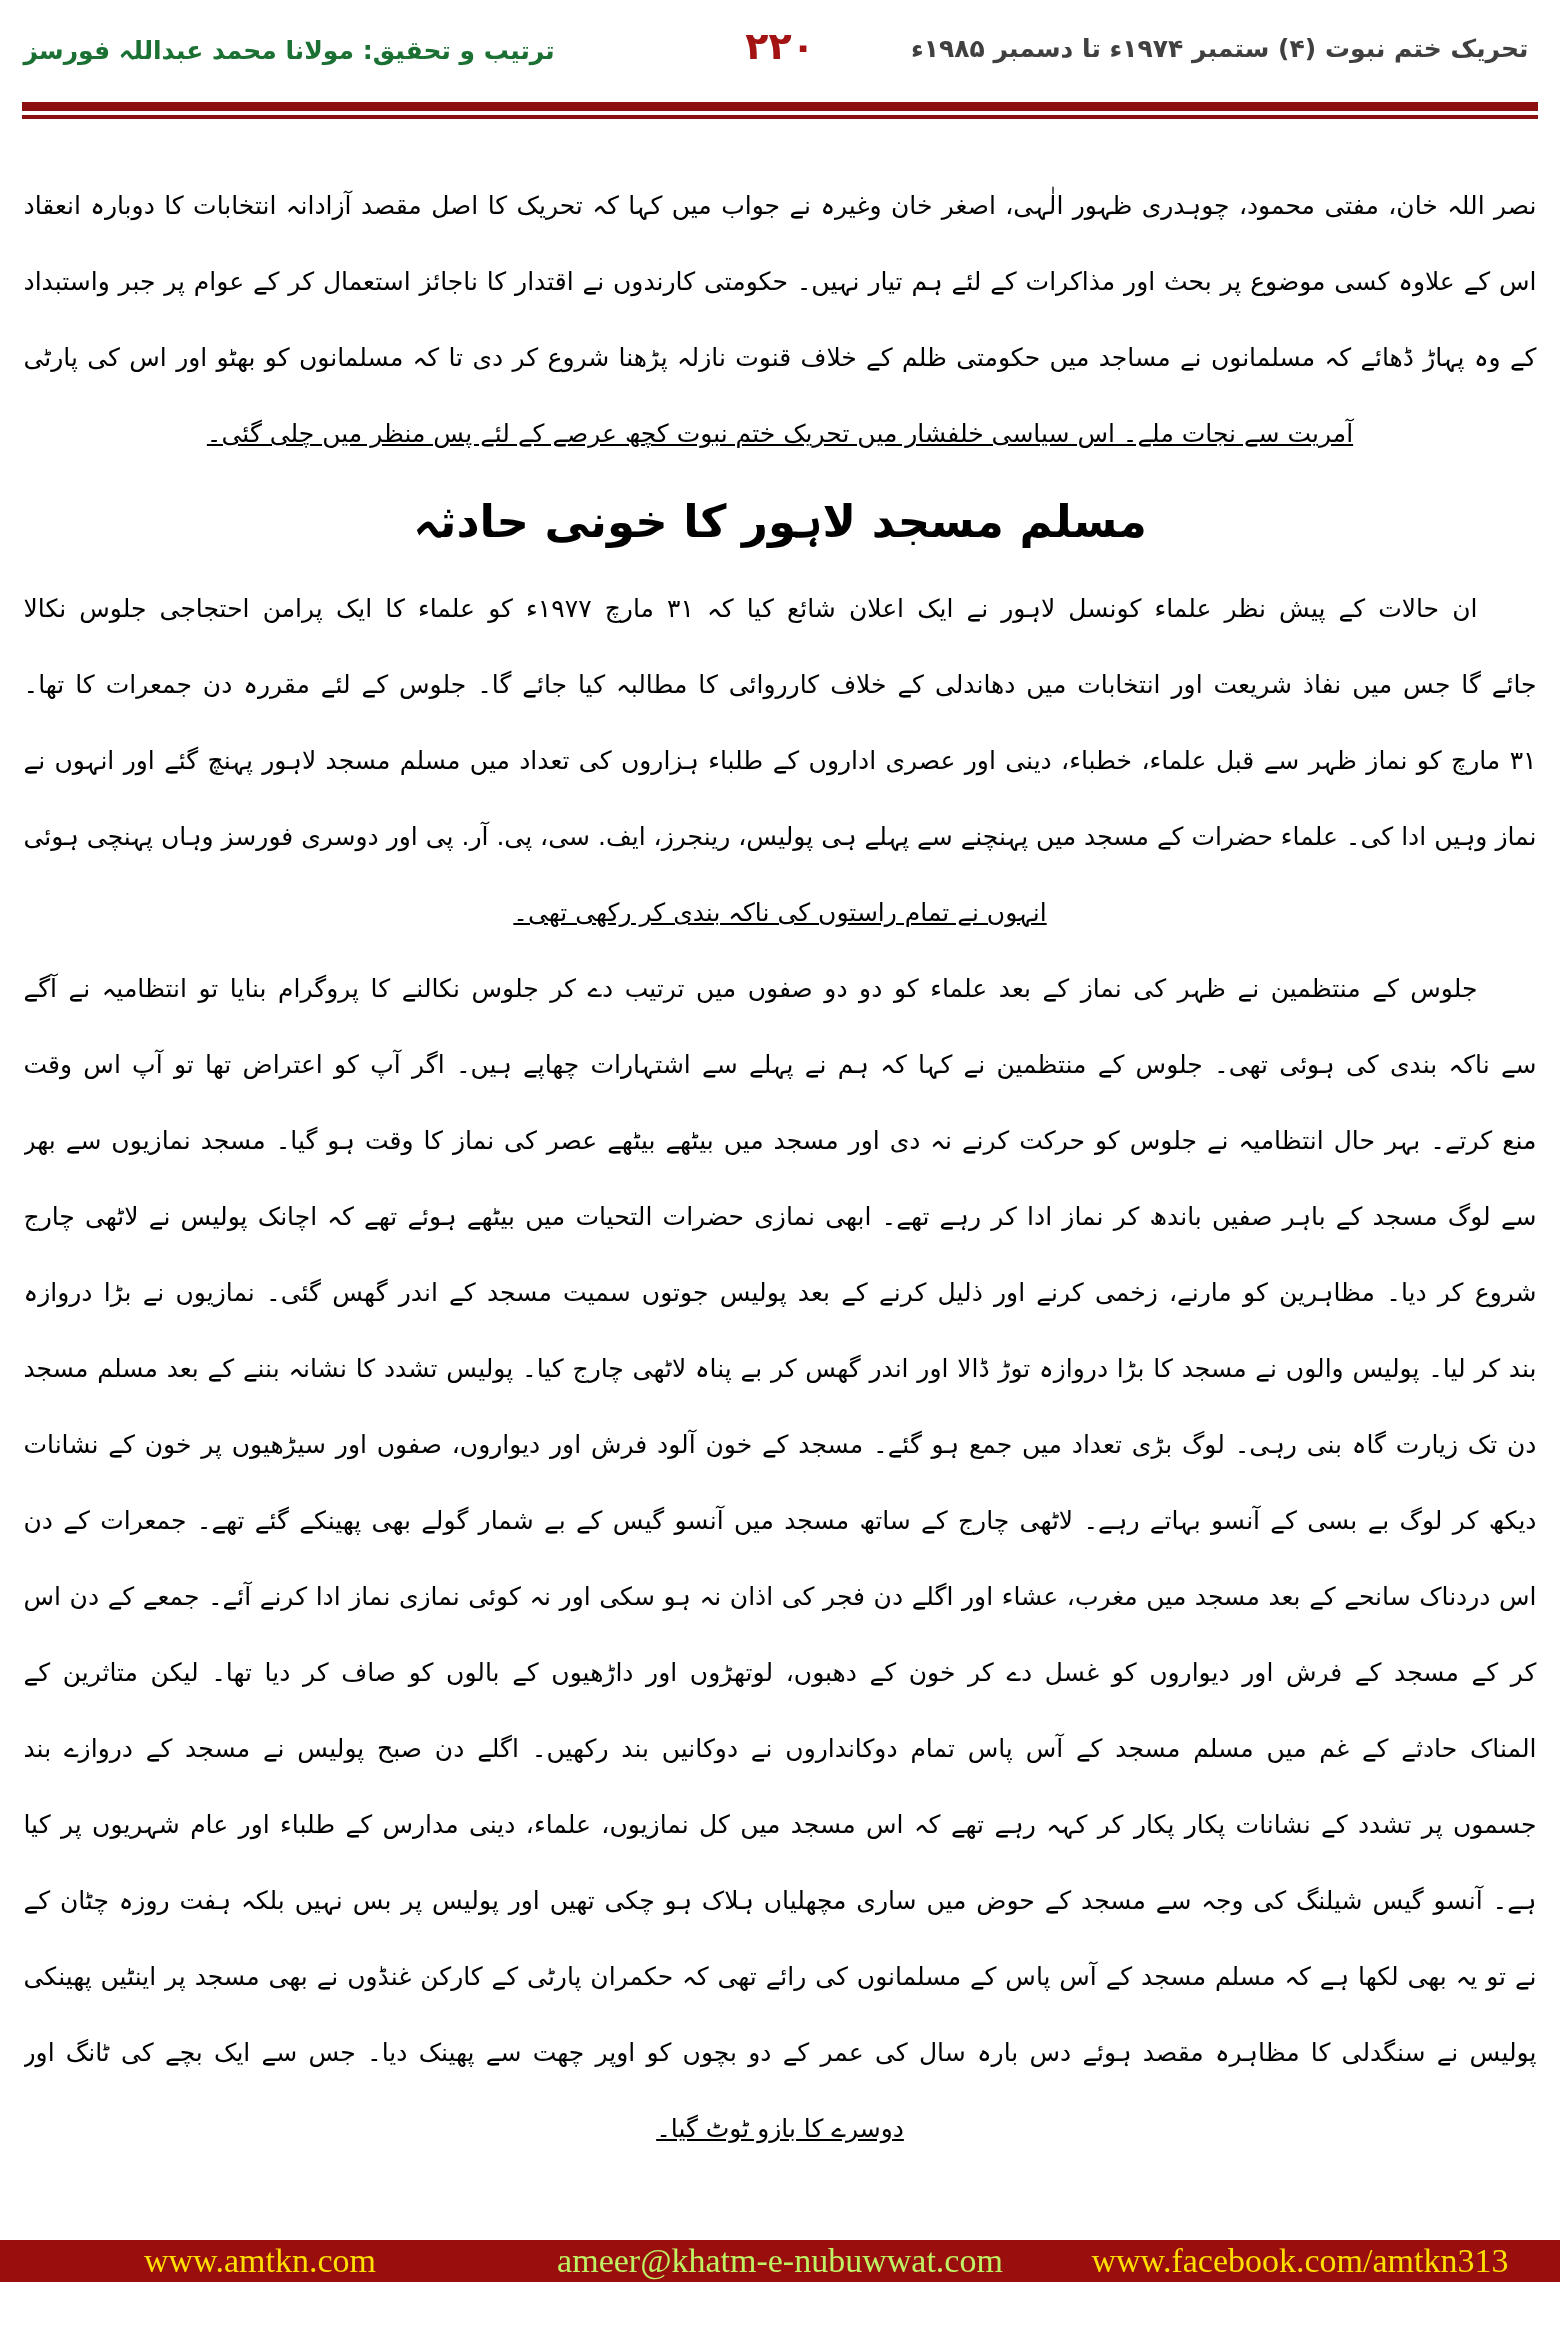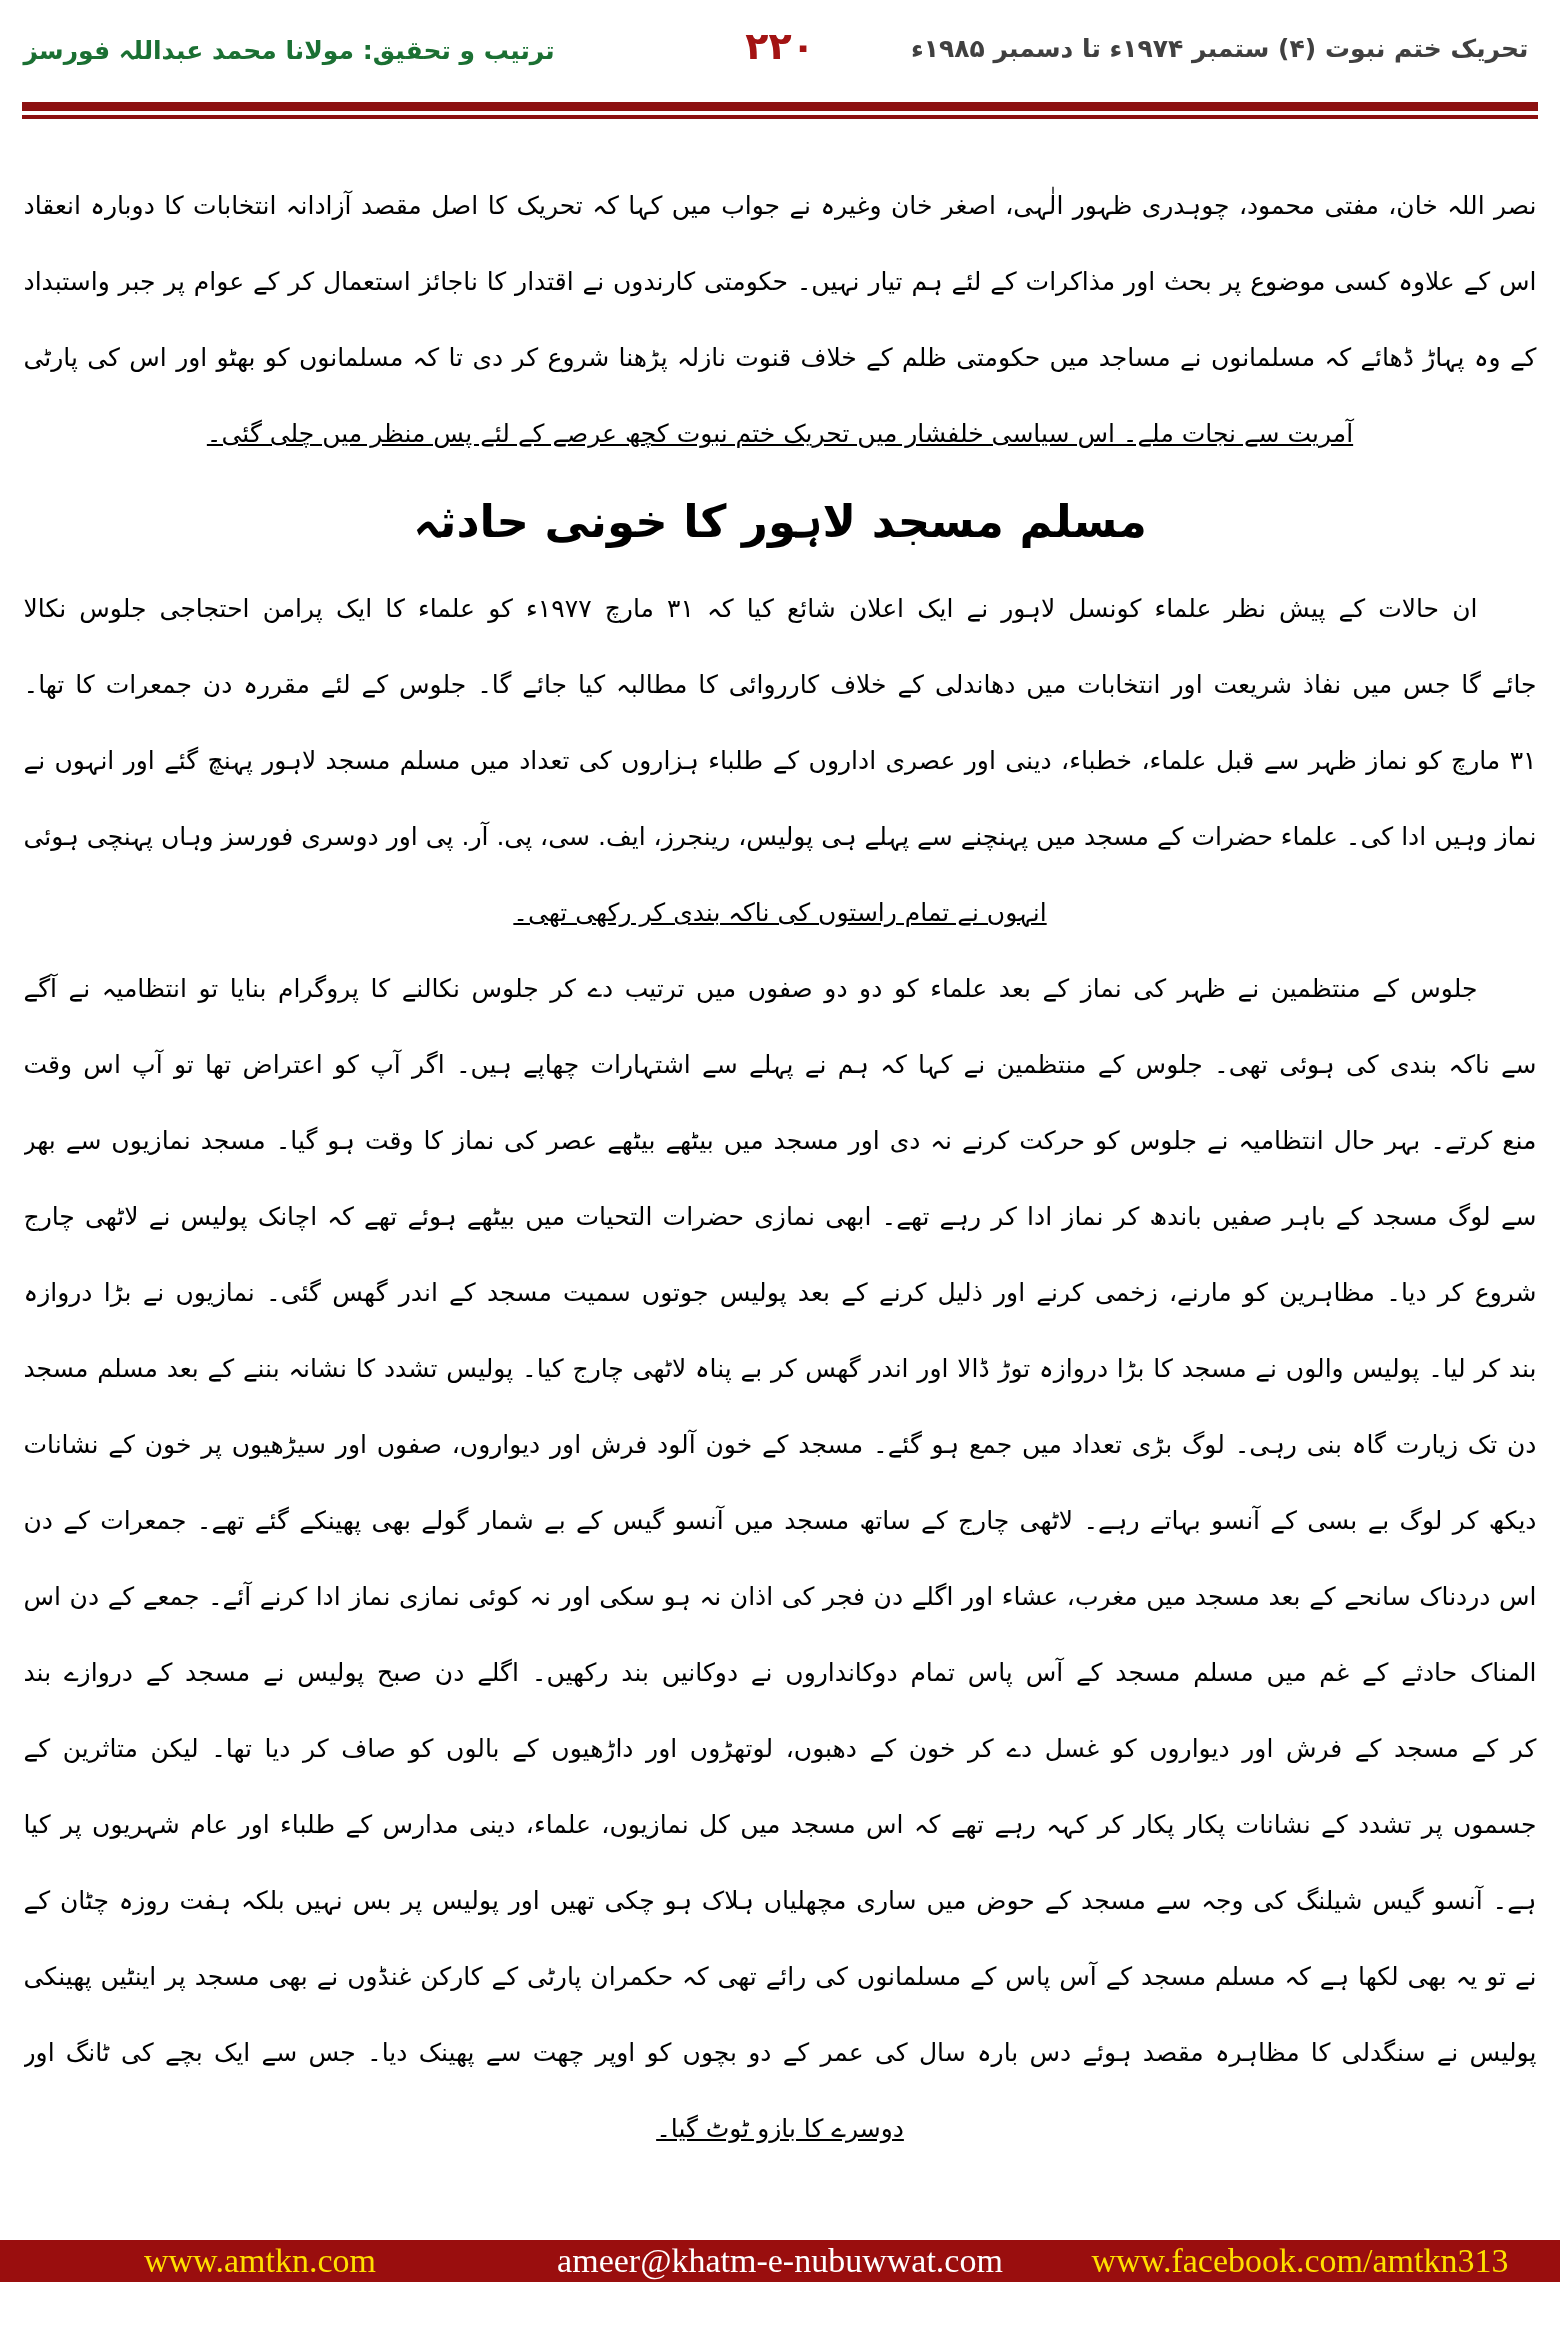--- a/index.html
+++ b/index.html
@@ -62,21 +62,21 @@
 
   
   .footer-bar {
     position: absolute; left: 0; right: 0; top: 2240px; height: 42px;
     background: #9a0e0e;
     display: flex; align-items: center;
     font-family: "Liberation Serif", serif;
   }
   .footer-item { flex: 1 1 0; text-align: center; font-size: 34px; }
   .footer-item.yellow { color: #ffdf00; }
-  .footer-item.white  { color: #ffffff; }
+  .footer-item.white  { color: #bef264; }
 </style>
 </head>
 <body>
 
 <div class="page">
 
   <div class="header">
     <span class="header-title">تحریک ختم نبوت (۴) ستمبر ۱۹۷۴ء تا دسمبر ۱۹۸۵ء</span>
     <span class="header-pagenum">۲۲۰</span>
     <span class="header-credit">ترتیب و تحقیق:  مولانا محمد عبداللہ فورسز</span>
@@ -107,22 +107,22 @@
     <div class="para">
       <div class="line indent">جلوس کے منتظمین نے ظہر کی نماز کے بعد علماء کو دو دو صفوں میں ترتیب دے کر جلوس نکالنے کا پروگرام بنایا تو انتظامیہ نے آگے</div>
       <div class="line">سے ناکہ بندی کی ہوئی تھی۔ جلوس کے منتظمین نے کہا کہ ہم نے پہلے سے اشتہارات چھاپے ہیں۔ اگر آپ کو اعتراض تھا تو آپ اس وقت</div>
       <div class="line">منع کرتے۔ بہر حال انتظامیہ نے جلوس کو حرکت کرنے نہ دی اور مسجد میں بیٹھے بیٹھے عصر کی نماز کا وقت ہو گیا۔ مسجد نمازیوں سے بھر گئی۔ بہت</div>
       <div class="line">سے لوگ مسجد کے باہر صفیں باندھ کر نماز ادا کر رہے تھے۔ ابھی نمازی حضرات التحیات میں بیٹھے ہوئے تھے کہ اچانک پولیس نے لاٹھی چارج</div>
       <div class="line">شروع کر دیا۔ مظاہرین کو مارنے، زخمی کرنے اور ذلیل کرنے کے بعد پولیس جوتوں سمیت مسجد کے اندر گھس گئی۔ نمازیوں نے بڑا دروازہ</div>
       <div class="line">بند کر لیا۔ پولیس والوں نے مسجد کا بڑا دروازہ توڑ ڈالا اور اندر گھس کر بے پناہ لاٹھی چارج کیا۔ پولیس تشدد کا نشانہ بننے کے بعد مسلم مسجد کئی</div>
       <div class="line">دن تک زیارت گاہ بنی رہی۔ لوگ بڑی تعداد میں جمع ہو گئے۔ مسجد کے خون آلود فرش اور دیواروں، صفوں اور سیڑھیوں پر خون کے نشانات</div>
       <div class="line">دیکھ کر لوگ بے بسی کے آنسو بہاتے رہے۔ لاٹھی چارج کے ساتھ مسجد میں آنسو گیس کے بے شمار گولے بھی پھینکے گئے تھے۔ جمعرات کے دن</div>
       <div class="line">اس دردناک سانحے کے بعد مسجد میں مغرب، عشاء اور اگلے دن فجر کی اذان نہ ہو سکی اور نہ کوئی نمازی نماز ادا کرنے آئے۔ جمعے کے دن اس</div>
+      <div class="line">کر کے مسجد کے فرش اور دیواروں کو غسل دے کر خون کے دھبوں، لوتھڑوں اور داڑھیوں کے بالوں کو صاف کر دیا تھا۔ لیکن متاثرین کے</div>
       <div class="line">المناک حادثے کے غم میں مسلم مسجد کے آس پاس تمام دوکانداروں نے دوکانیں بند رکھیں۔ اگلے دن صبح پولیس نے مسجد کے دروازے بند</div>
-      <div class="line">کر کے مسجد کے فرش اور دیواروں کو غسل دے کر خون کے دھبوں، لوتھڑوں اور داڑھیوں کے بالوں کو صاف کر دیا تھا۔ لیکن متاثرین کے</div>
       <div class="line">جسموں پر تشدد کے نشانات پکار پکار کر کہہ رہے تھے کہ اس مسجد میں کل نمازیوں، علماء، دینی مدارس کے طلباء اور عام شہریوں پر کیا سانحہ گزر چکا</div>
       <div class="line">ہے۔ آنسو گیس شیلنگ کی وجہ سے مسجد کے حوض میں ساری مچھلیاں ہلاک ہو چکی تھیں اور پولیس پر بس نہیں بلکہ ہفت روزہ چٹان کے رپورٹر</div>
       <div class="line">نے تو یہ بھی لکھا ہے کہ مسلم مسجد کے آس پاس کے مسلمانوں کی رائے تھی کہ حکمران پارٹی کے کارکن غنڈوں نے بھی مسجد پر اینٹیں پھینکی تھیں۔</div>
       <div class="line">پولیس نے سنگدلی کا مظاہرہ مقصد ہوئے دس بارہ سال کی عمر کے دو بچوں کو اوپر چھت سے پھینک دیا۔ جس سے ایک بچے کی ٹانگ اور</div>
       <div class="line last">دوسرے کا بازو ٹوٹ گیا۔</div>
     </div>
 
   </div>
 
   <div class="footer-bar">

